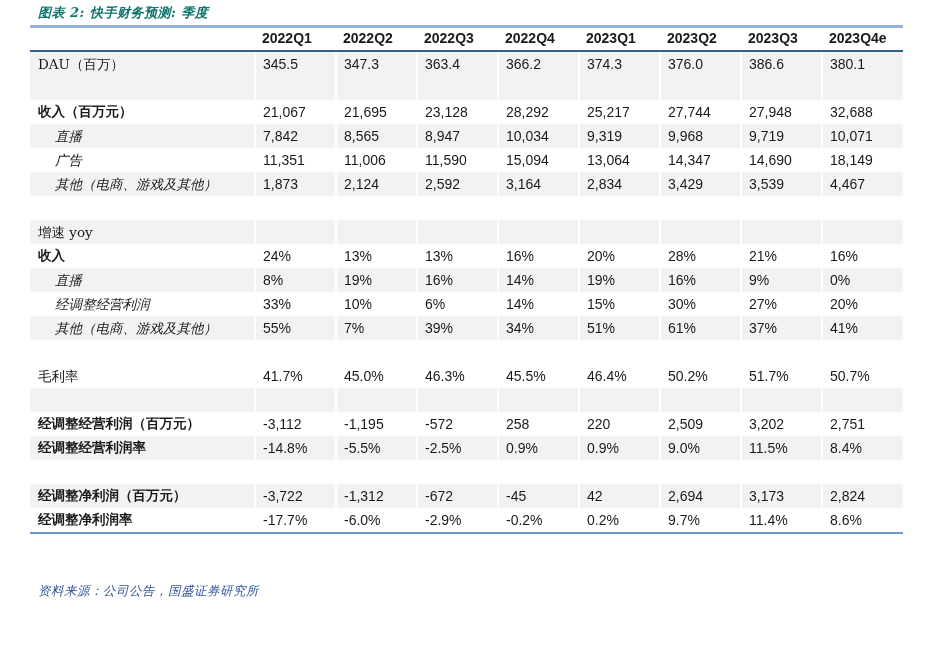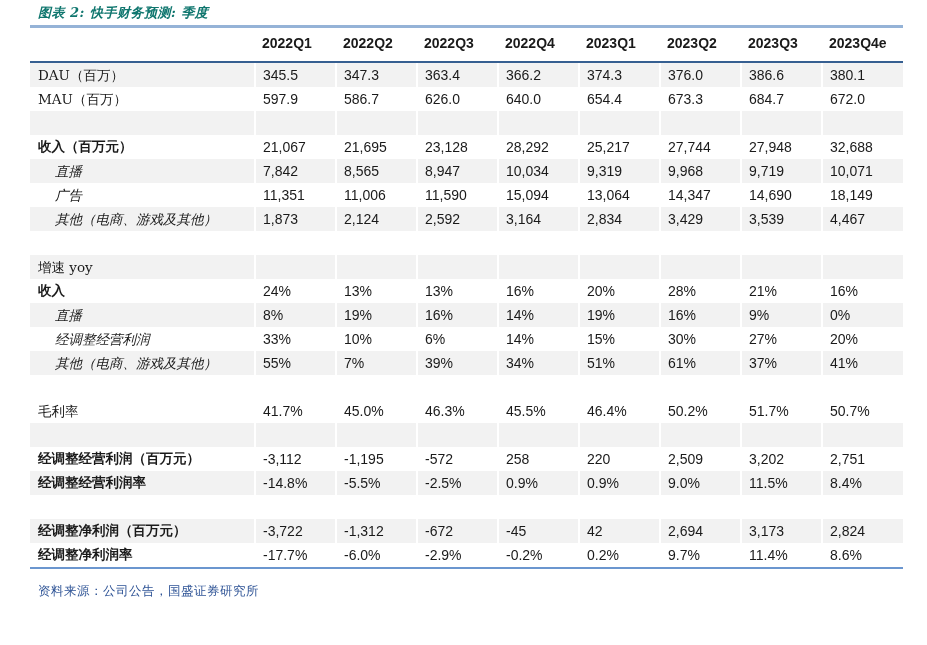--- a/index.html
+++ b/index.html
@@ -33,21 +33,21 @@
     table-layout: fixed;
   }
   table.fin col.c-label { width: 225px; }
   table.fin col.c-val { width: 81px; }
   table.fin th {
     border-top: 3px solid #95b3d7;
     border-bottom: 2px solid #365f91;
     font-weight: bold;
     font-size: 14px;
     text-align: left;
-    height: 35px;
+    height: 24px;
     box-sizing: border-box;
     padding: 0 0 2px 7px;
     vertical-align: middle;
     white-space: nowrap;
     overflow: hidden;
   }
   table.fin td {
     height: 24px;
     box-sizing: border-box;
     padding: 0 0 0 7px;
@@ -72,20 +72,21 @@
     font-family: "DejaVu Serif", serif;
     font-style: italic;
     padding-left: 25px;
     margin-top: 28px;
   }
   .source-note {
     position: absolute;
     top: 583px;
     left: 38px;
     font-family: "DejaVu Serif", serif;
+    font-style: italic;
     font-size: 12.5px;
     color: #2f5496;
     letter-spacing: 0.5px;
     white-space: nowrap;
   }
 </style>
 </head>
 <body>
 
 <div class="page">
@@ -122,31 +123,20 @@
           <td class="label">DAU（百万）</td>
           <td class="val">345.5</td>
           <td class="val">347.3</td>
           <td class="val">363.4</td>
           <td class="val">366.2</td>
           <td class="val">374.3</td>
           <td class="val">376.0</td>
           <td class="val">386.6</td>
           <td class="val">380.1</td>
         </tr>
-        <tr class="row-plain">
-          <td class="label">MAU（百万）</td>
-          <td class="val">597.9</td>
-          <td class="val">586.7</td>
-          <td class="val">626.0</td>
-          <td class="val">640.0</td>
-          <td class="val">654.4</td>
-          <td class="val">673.3</td>
-          <td class="val">684.7</td>
-          <td class="val">672.0</td>
-        </tr>
         <tr class="stripe row-spacer">
           <td class="label"></td>
           <td class="val"></td>
           <td class="val"></td>
           <td class="val"></td>
           <td class="val"></td>
           <td class="val"></td>
           <td class="val"></td>
           <td class="val"></td>
           <td class="val"></td>

